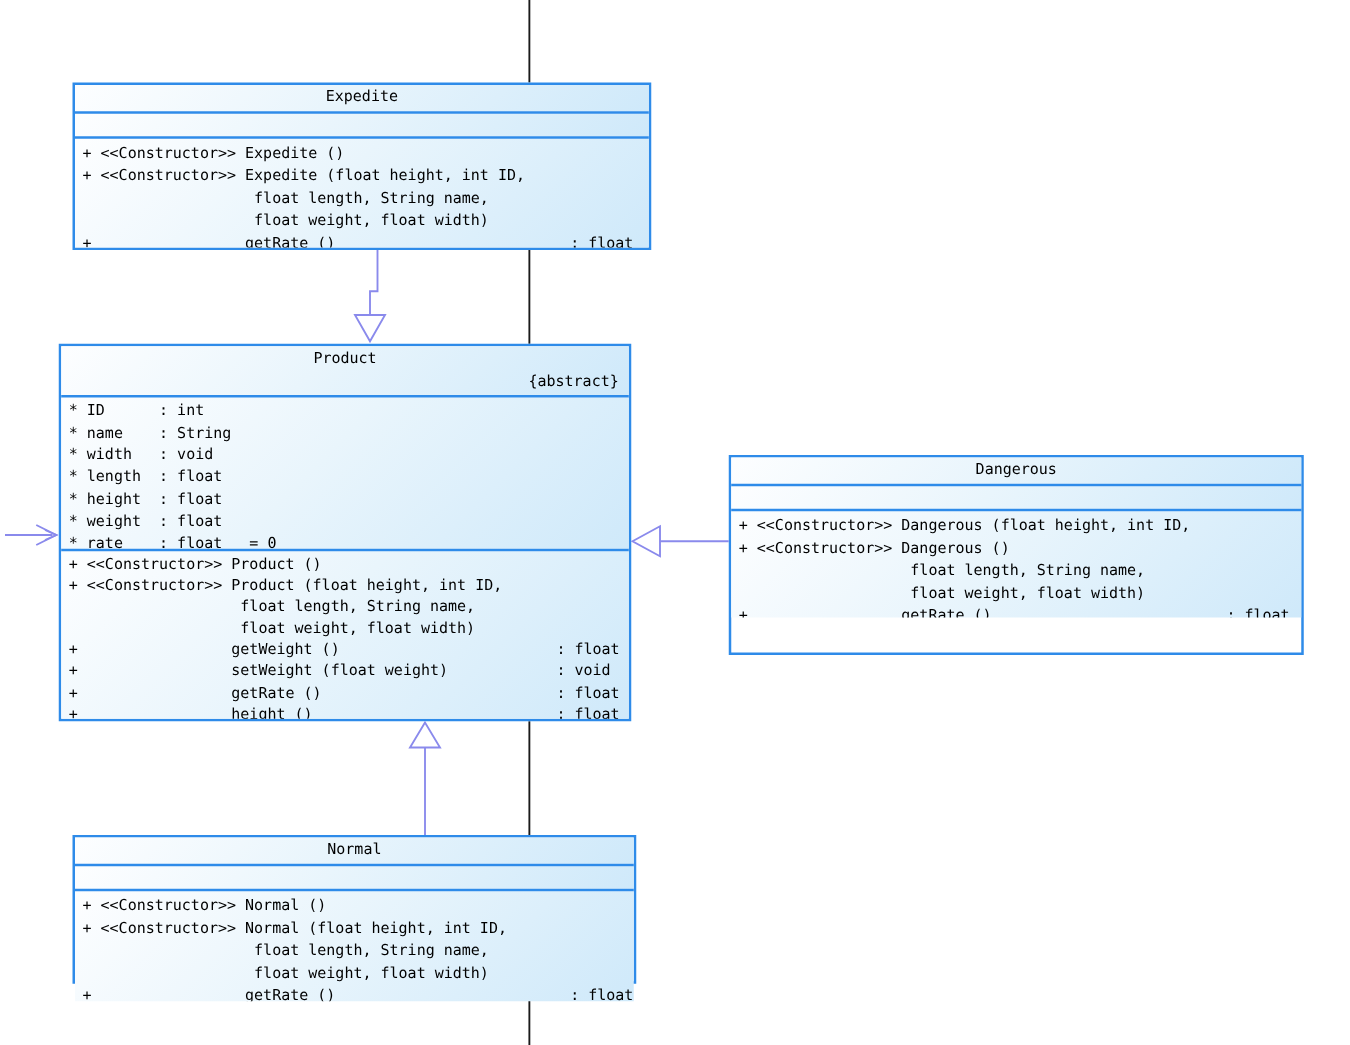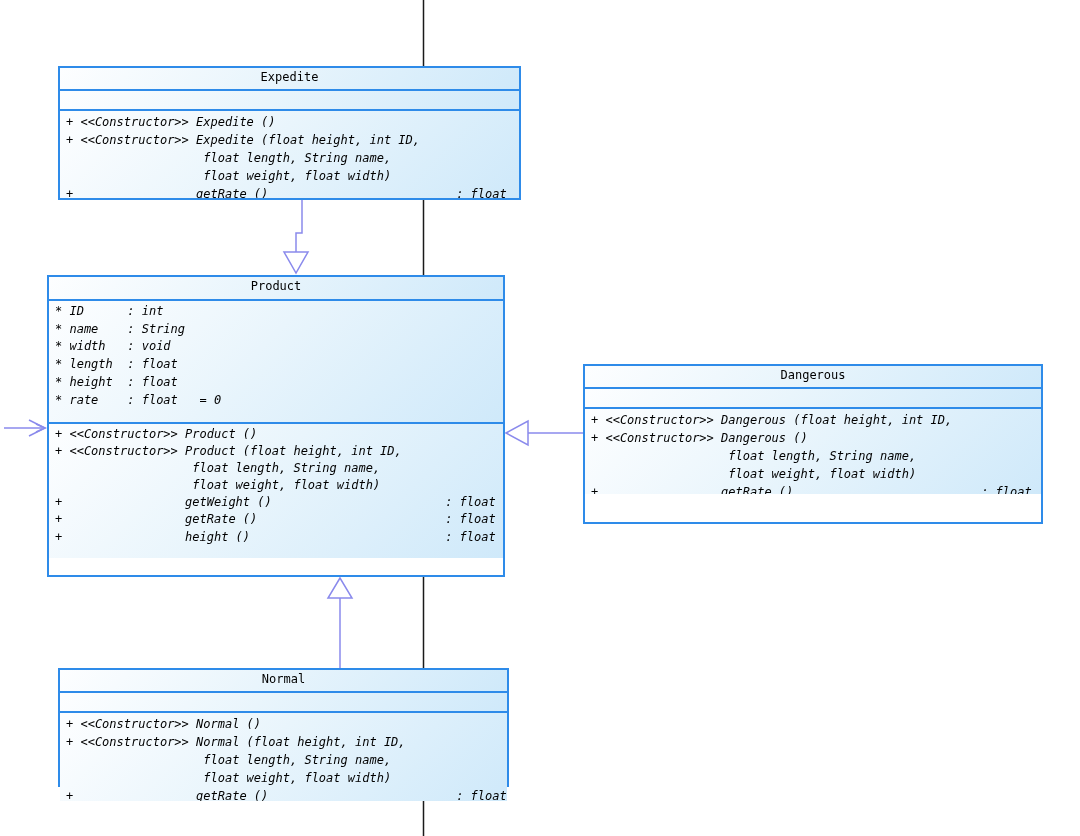--- a/index.html
+++ b/index.html
@@ -20,21 +20,21 @@
   .comp{
     box-sizing:border-box;
     background:linear-gradient(135deg,#fdfeff 0%,#e9f5fc 45%,#cfe9fa 100%);
     overflow:hidden;
   }
   .comp + .comp{border-top:2px solid #2e8be9;}
   .title-comp{text-align:center;font-size:12px;}
   .title-line{line-height:19px;}
   .abstract-line{text-align:right;padding-right:8px;line-height:18px;}
   .body-comp{padding:2px 0 0 6px;}
-  .line{white-space:pre;font-size:12px;font-style:italic;}
+  .line{white-space:pre;font-size:12px;}
   .lh18 .line{line-height:18px;}
   .lh177 .line{line-height:17.7px;}
   .lh171 .line{line-height:17.1px;}
 </style>
 </head>
 <body>
 
 <div class="canvas">
 
   <svg id="bg-layer" class="layer" width="1080" height="836">
@@ -49,38 +49,40 @@
     <div class="comp body-comp lh18" style="height:89px;">
       <div class="line">+ &lt;&lt;Constructor&gt;&gt; Expedite ()</div>
       <div class="line">+ &lt;&lt;Constructor&gt;&gt; Expedite (float height, int ID,</div>
       <div class="line">                   float length, String name,</div>
       <div class="line">                   float weight, float width)</div>
       <div class="line">+                 getRate ()                          : float</div>
     </div>
   </div>
 
   <div class="uml-class" style="left:47px;top:275px;width:458px;height:302px;">
-    <div class="comp title-comp" style="height:22px;">
+    <div class="comp title-comp" style="height:39px;">
       <div class="title-line">Product</div>
       <div class="abstract-line line">{abstract}</div>
     </div>
     <div class="comp body-comp lh177" style="height:123px;">
       <div class="line">* ID      : int</div>
       <div class="line">* name    : String</div>
       <div class="line">* width   : void</div>
       <div class="line">* length  : float</div>
       <div class="line">* height  : float</div>
+      <div class="line">* weight  : float</div>
       <div class="line">* rate    : float   = 0</div>
     </div>
     <div class="comp body-comp lh171" style="height:136px;">
       <div class="line">+ &lt;&lt;Constructor&gt;&gt; Product ()</div>
       <div class="line">+ &lt;&lt;Constructor&gt;&gt; Product (float height, int ID,</div>
       <div class="line">                   float length, String name,</div>
       <div class="line">                   float weight, float width)</div>
       <div class="line">+                 getWeight ()                        : float</div>
+      <div class="line">+                 setWeight (float weight)            : void</div>
       <div class="line">+                 getRate ()                          : float</div>
       <div class="line">+                 height ()                           : float</div>
     </div>
   </div>
 
   <div class="uml-class" style="left:583px;top:364px;width:460px;height:160px;">
     <div class="comp title-comp" style="height:21px;">
       <div class="title-line">Dangerous</div>
     </div>
     <div class="comp" style="height:20px;"></div>

